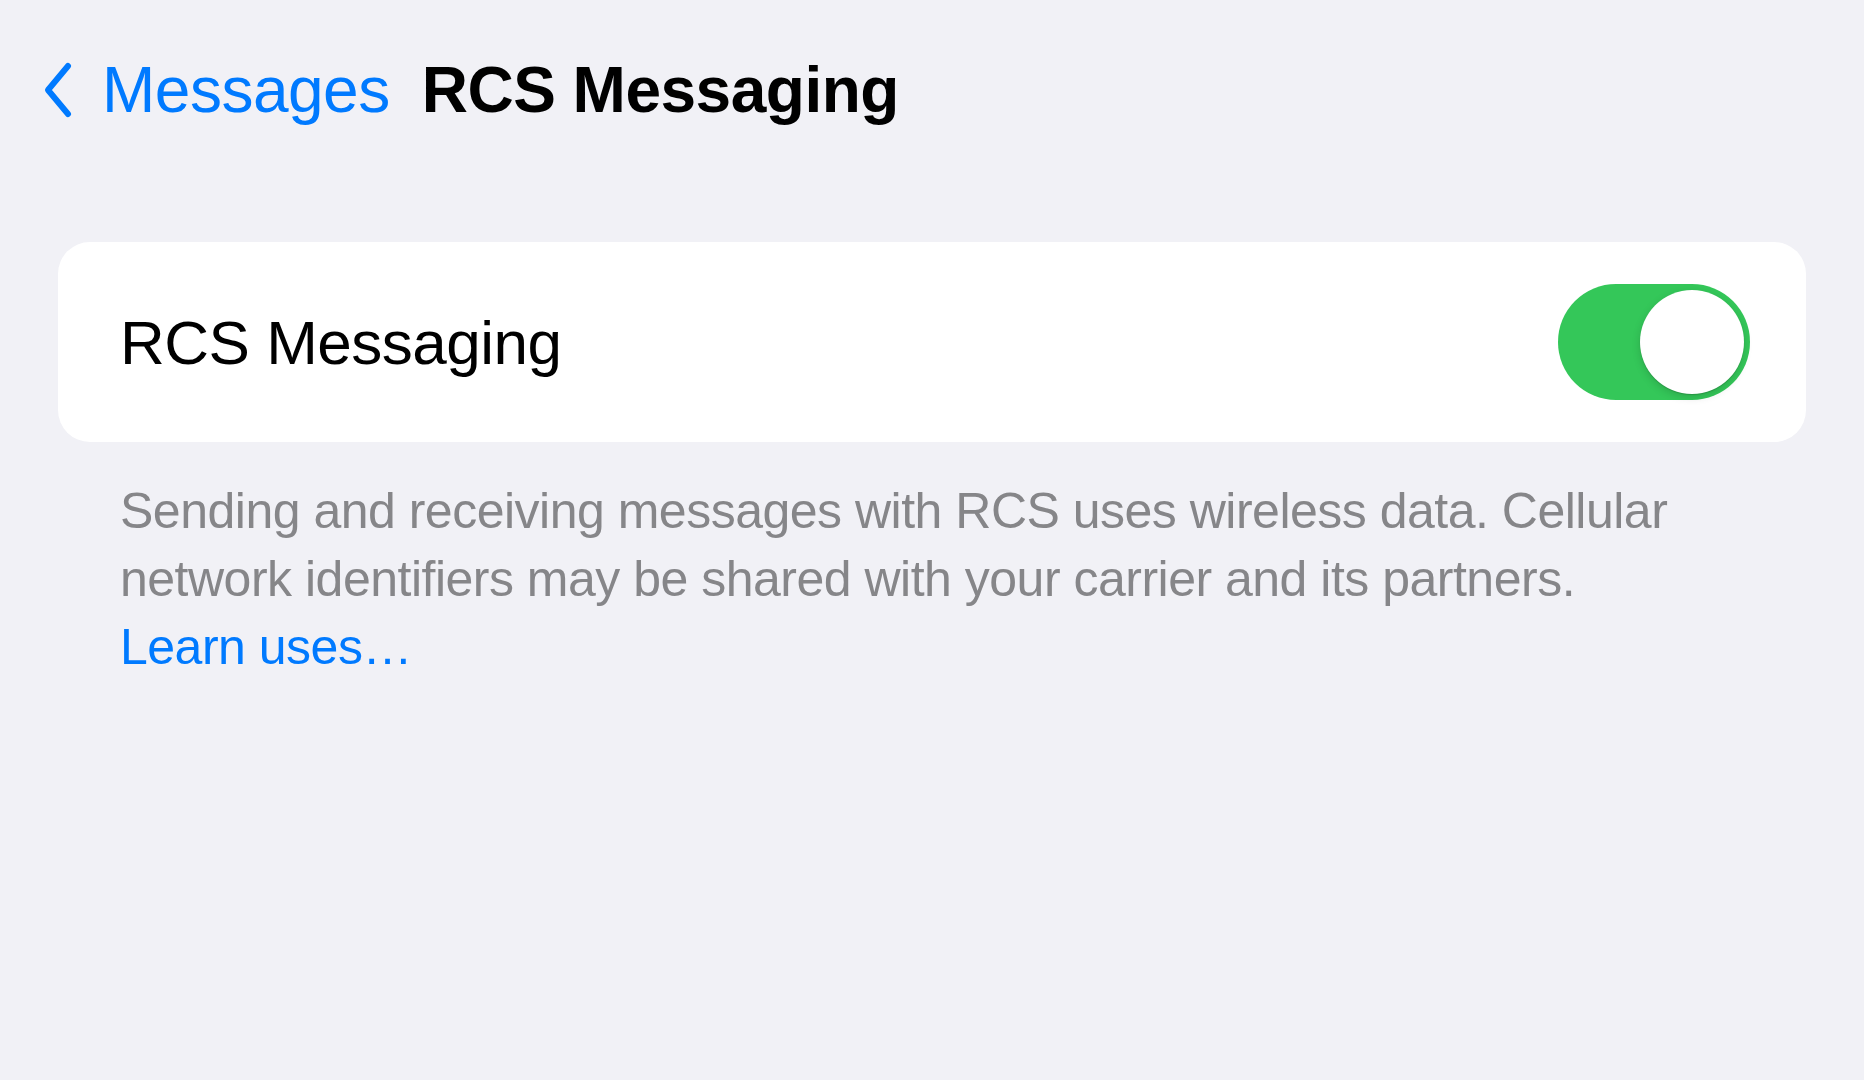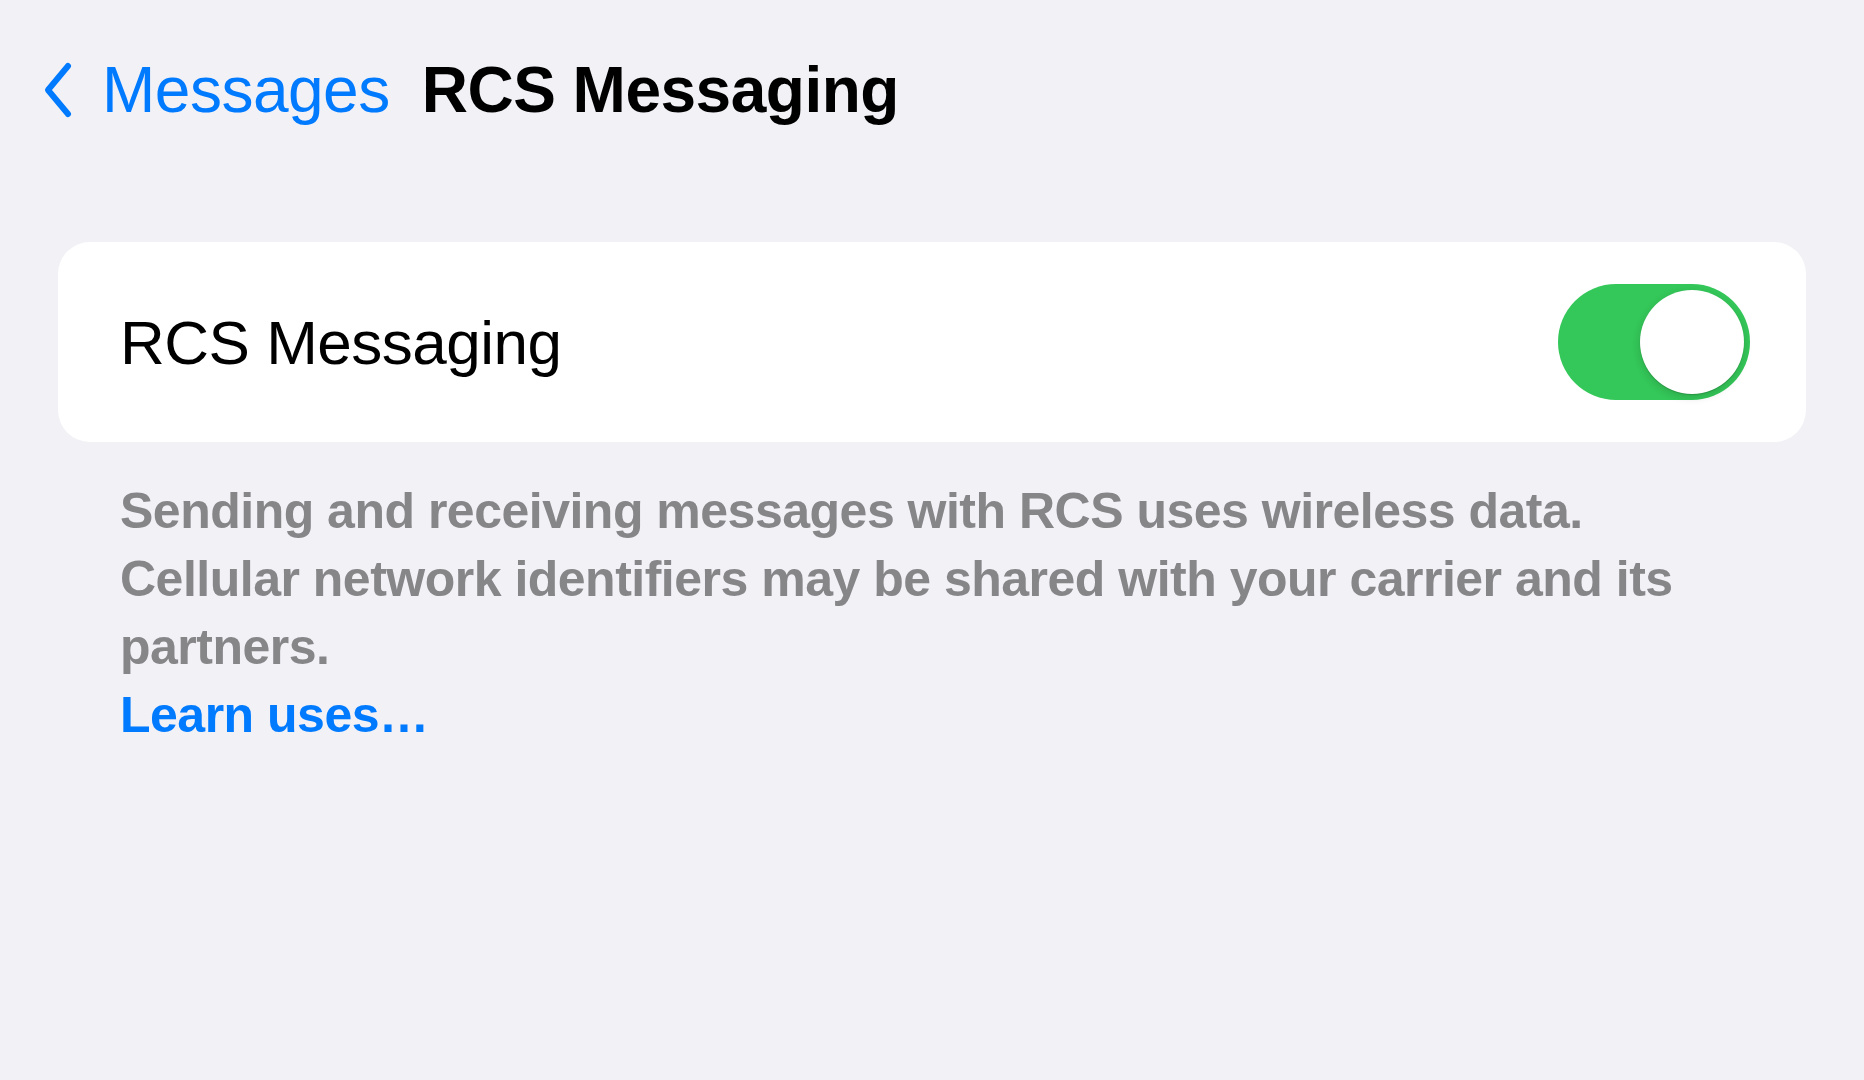--- a/index.html
+++ b/index.html
@@ -85,21 +85,21 @@
       height: 104px;
       border-radius: 50%;
       background: #ffffff;
       box-shadow: 0 3px 8px rgba(0,0,0,0.15), 0 1px 1px rgba(0,0,0,0.16);
     }
     .footer-text {
       padding: 35px 62px 0 62px;
       font-size: 50px;
       line-height: 1.36;
       color: #868689;
-      font-weight: 700;
+      font-weight: 400;
       letter-spacing: -0.5px;
     }
     .learn-more {
       color: #007aff;
       display: inline;
     }
   </style>
 </head>
 <body>
 

